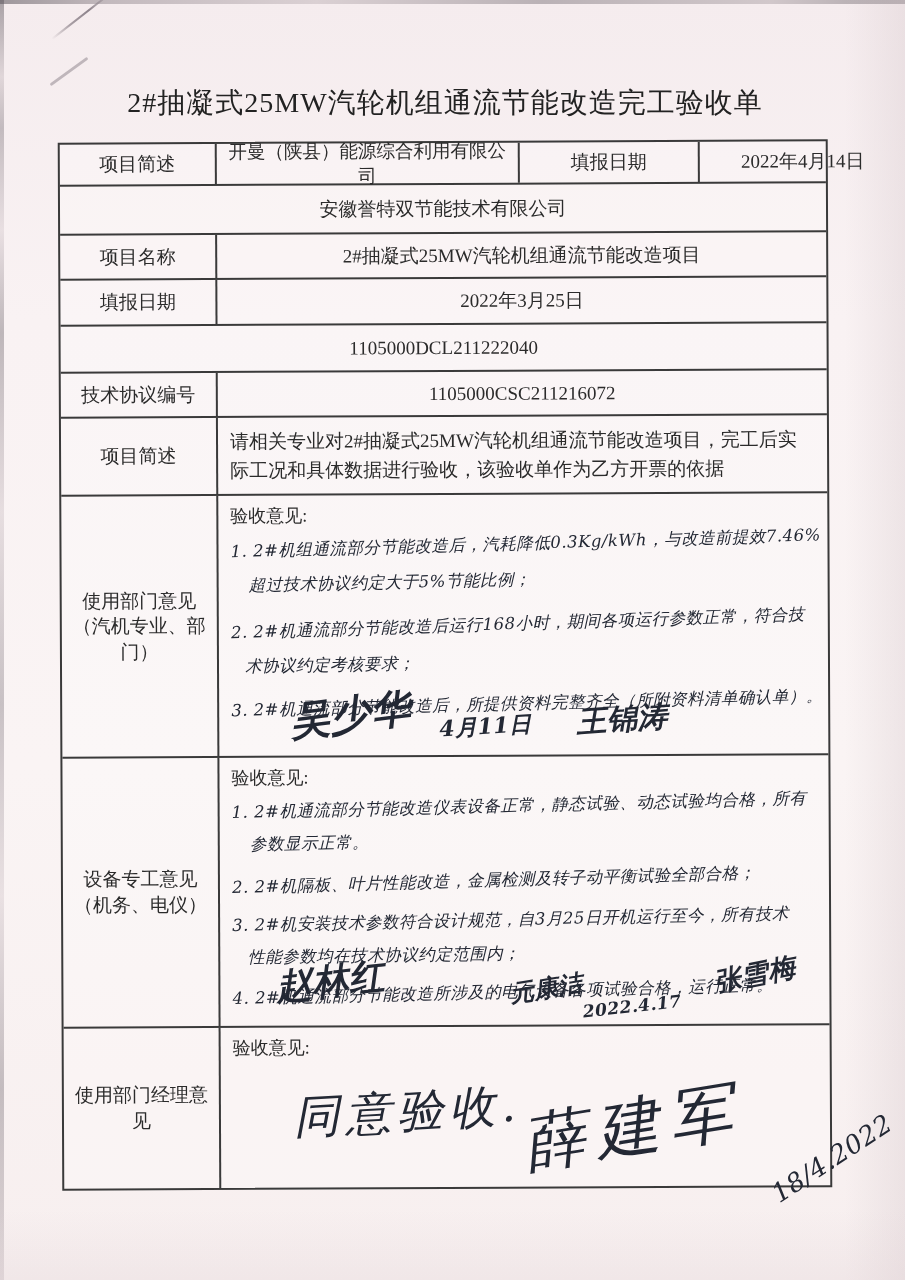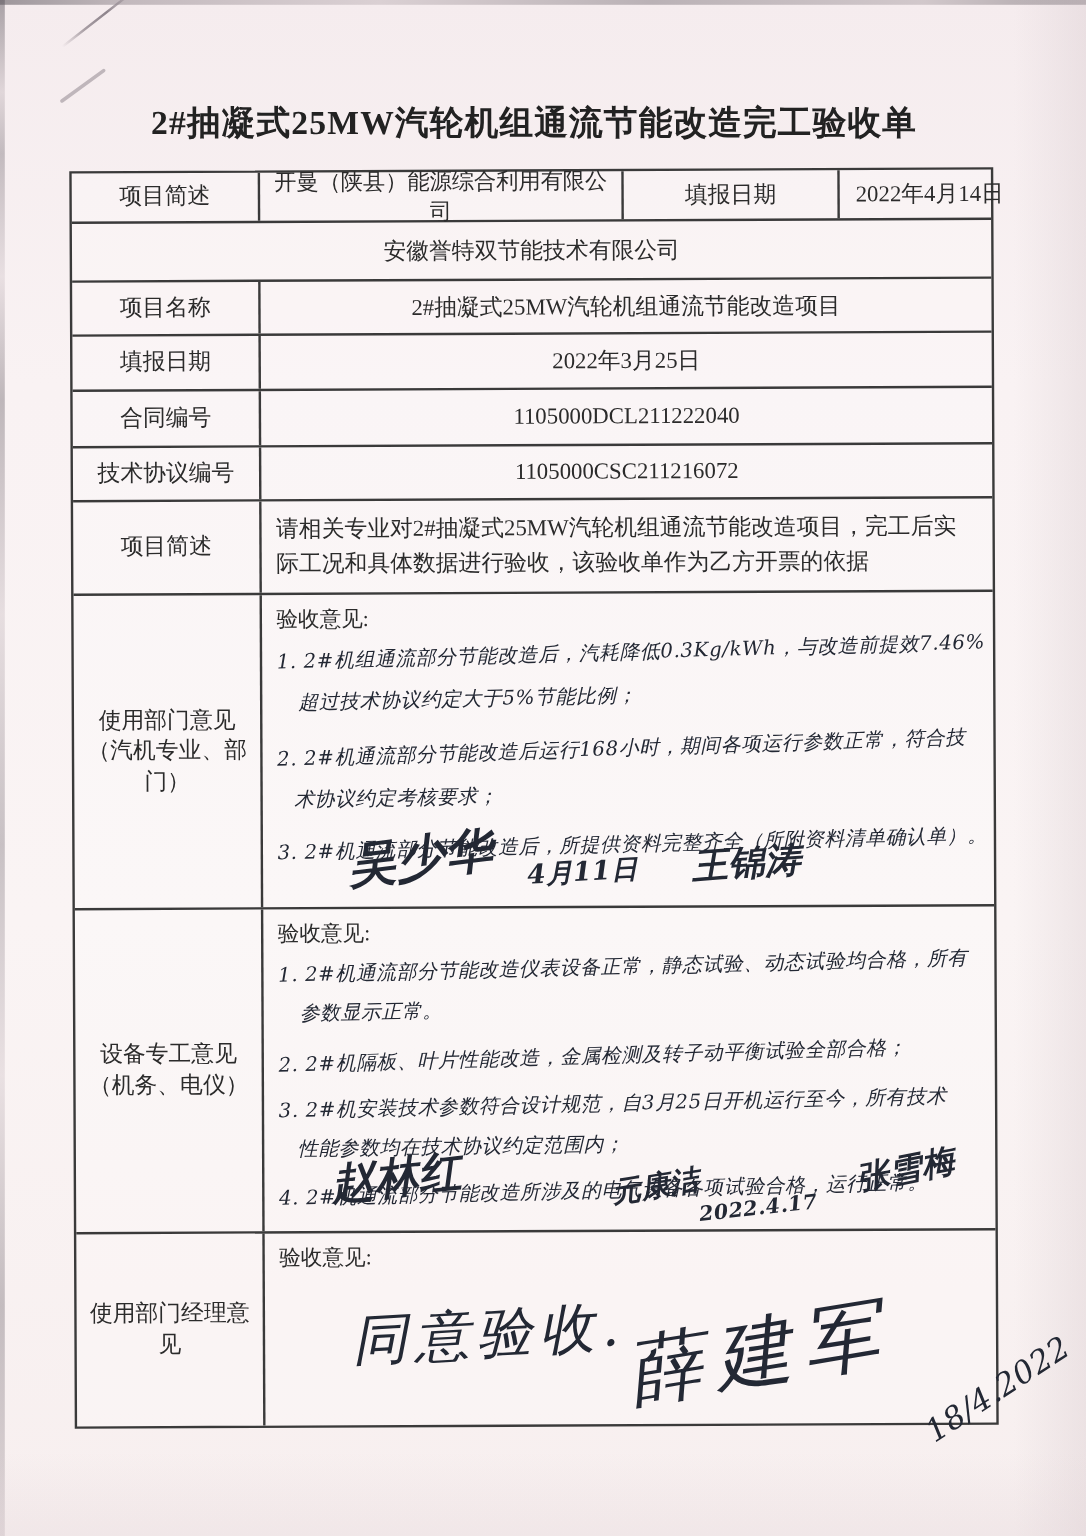--- a/index.html
+++ b/index.html
@@ -25,21 +25,21 @@
     transform:rotate(-38deg);transform-origin:left center;border-radius:2px;}
   .scratch2{position:absolute;top:70px;left:46px;width:46px;height:3px;
     background:#9b9198;opacity:.6;transform:rotate(-36deg);border-radius:2px;}
   .shade-right{position:absolute;top:0;right:0;width:60px;height:100%;
     background:linear-gradient(90deg,rgba(214,200,204,0),rgba(214,200,204,.35));}
   .shade-bottom{position:absolute;bottom:0;left:0;width:100%;height:70px;
     background:linear-gradient(180deg,rgba(226,212,216,0),rgba(226,212,216,.30));}
 
   .doc-title{
     position:absolute;top:84px;left:60px;width:770px;text-align:center;
-    font-size:28px;font-weight:bold;color:#222;letter-spacing:1px;
+    font-size:28px;font-weight:normal;color:#222;letter-spacing:1px;
   }
 
   .form-table{
     position:absolute;top:141px;left:60px;width:770px;
     border:2px solid #3a3a3a;box-sizing:border-box;
     transform:rotate(-0.25deg);
     background:rgba(255,255,255,.25);
   }
   .t-row{display:flex;border-bottom:2px solid #3a3a3a;box-sizing:border-box;}
   .t-row:last-child{border-bottom:none;}
@@ -103,39 +103,38 @@
   <div class="shade-bottom"></div>
 
   <div class="doc-title">2#抽凝式25MW汽轮机组通流节能改造完工验收单</div>
 
   <div class="form-table">
 
     <div class="t-row" style="height:42px;">
       <div class="cell label-cell">项目简述</div>
       <div class="cell" style="width:303px;flex:none;font-size:18.5px;">开曼（陕县）能源综合利用有限公司</div>
       <div class="cell" style="width:180px;flex:none;">填报日期</div>
-      <div class="cell" style="width:150px;flex:none;">2022年4月14日</div>
+      <div class="cell" style="width:150px;flex:none;margin-left:28px;">2022年4月14日</div>
     </div>
 
     <div class="t-row" style="height:49px;">
       <div class="cell value-wide">安徽誉特双节能技术有限公司</div>
     </div>
 
     <div class="t-row" style="height:45px;">
       <div class="cell label-cell">项目名称</div>
       <div class="cell value-wide">2#抽凝式25MW汽轮机组通流节能改造项目</div>
     </div>
 
     <div class="t-row" style="height:46px;">
       <div class="cell label-cell">填报日期</div>
       <div class="cell value-wide">2022年3月25日</div>
     </div>
 
     <div class="t-row" style="height:47px;">
-      <div class="cell label-cell">合同编号</div>
       <div class="cell value-wide">1105000DCL211222040</div>
     </div>
 
     <div class="t-row" style="height:45px;">
       <div class="cell label-cell">技术协议编号</div>
       <div class="cell value-wide">1105000CSC211216072</div>
     </div>
 
     <div class="t-row" style="height:78px;">
       <div class="cell label-cell">项目简述</div>

